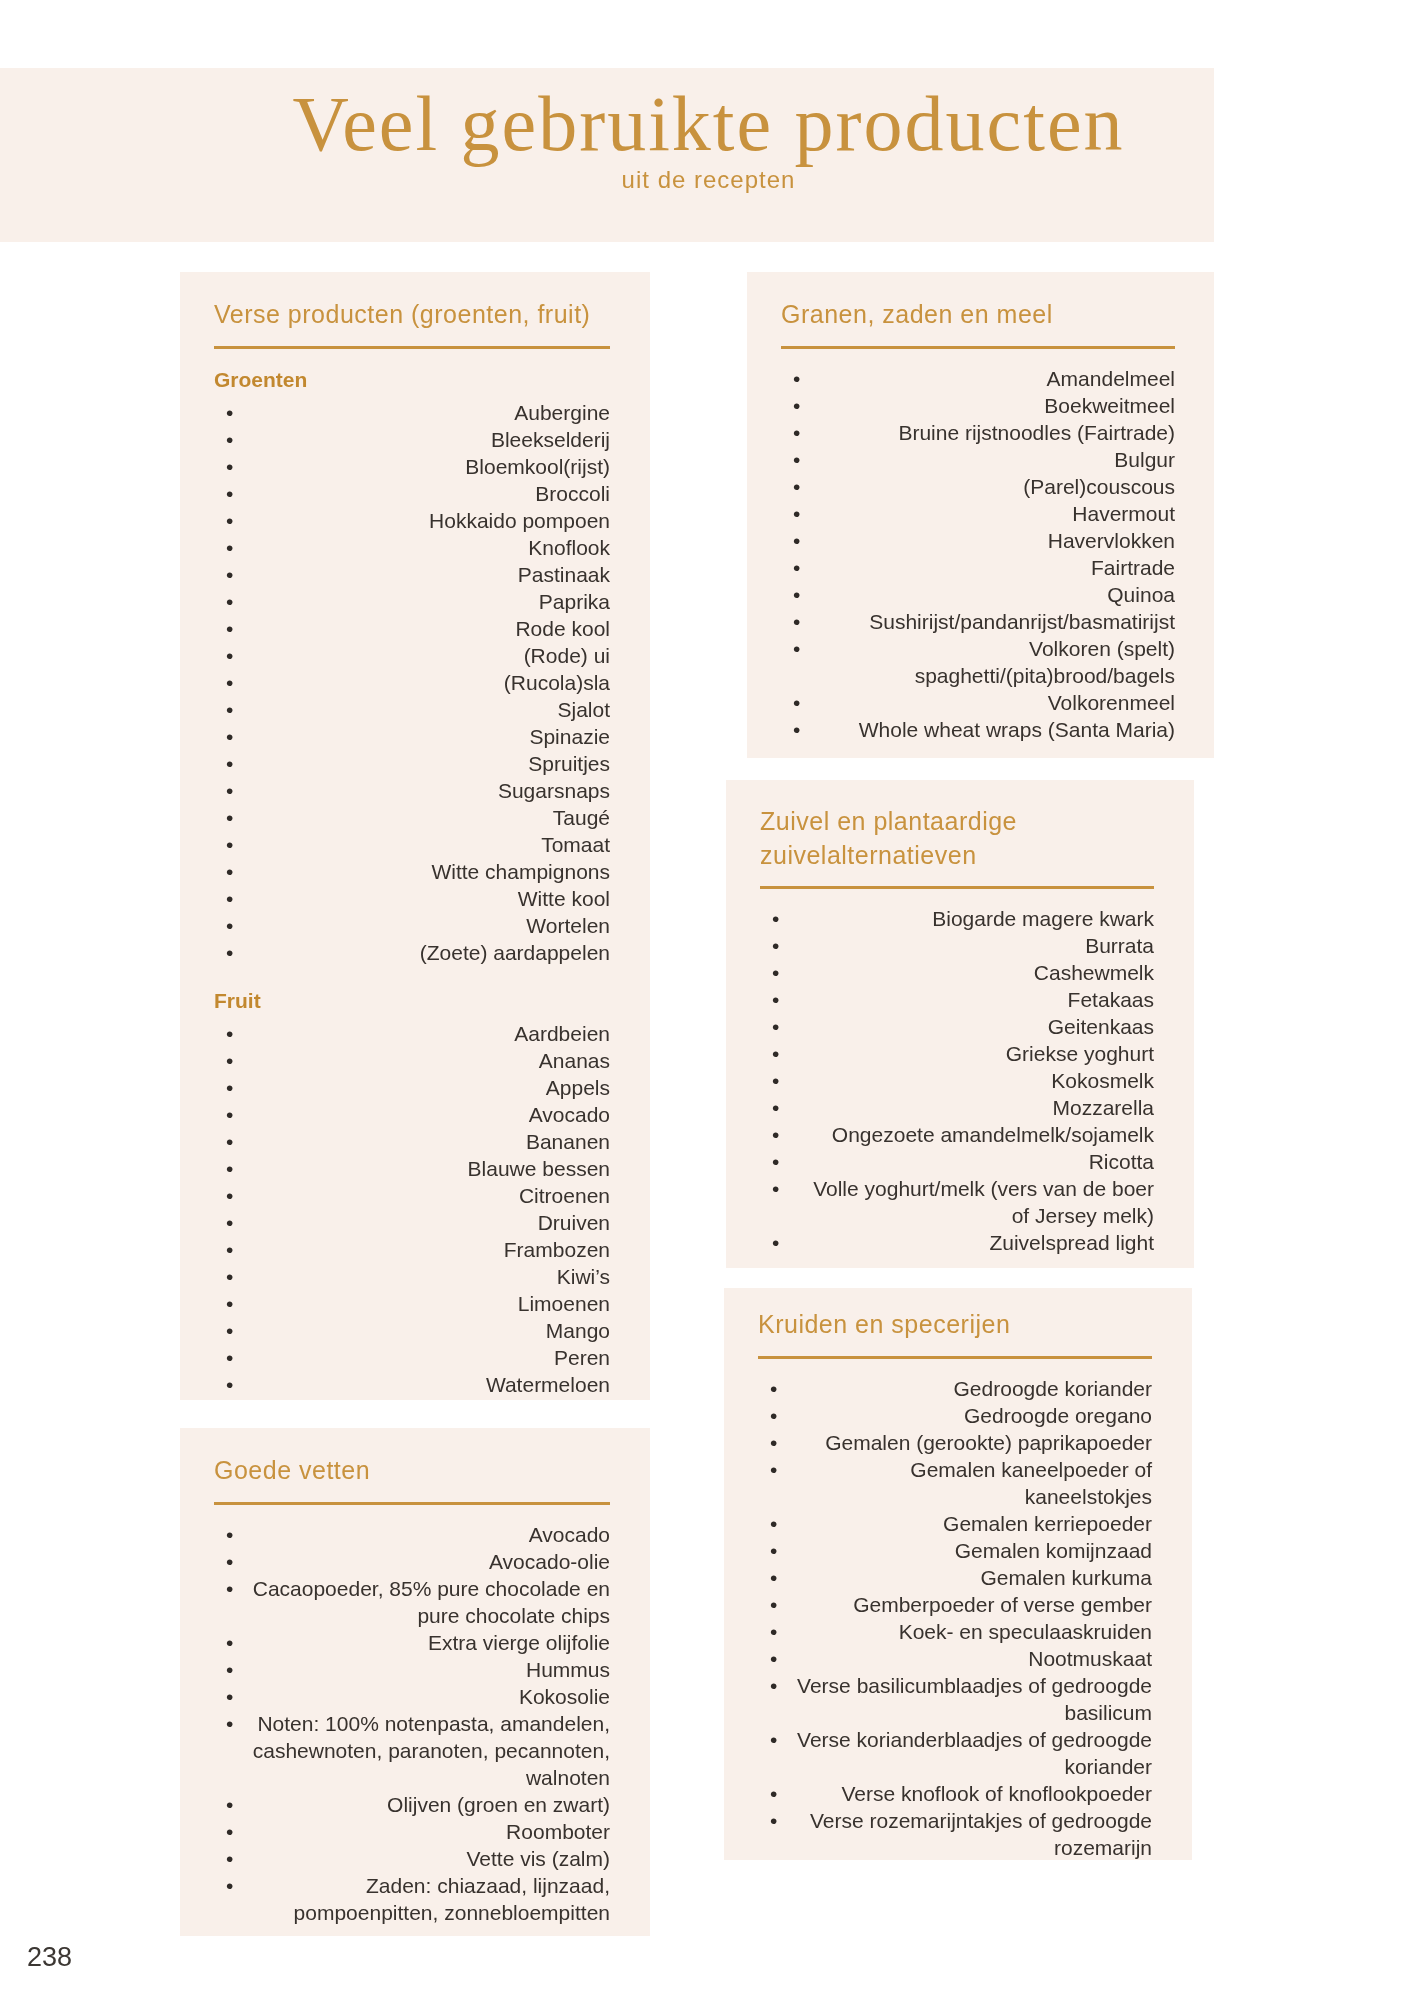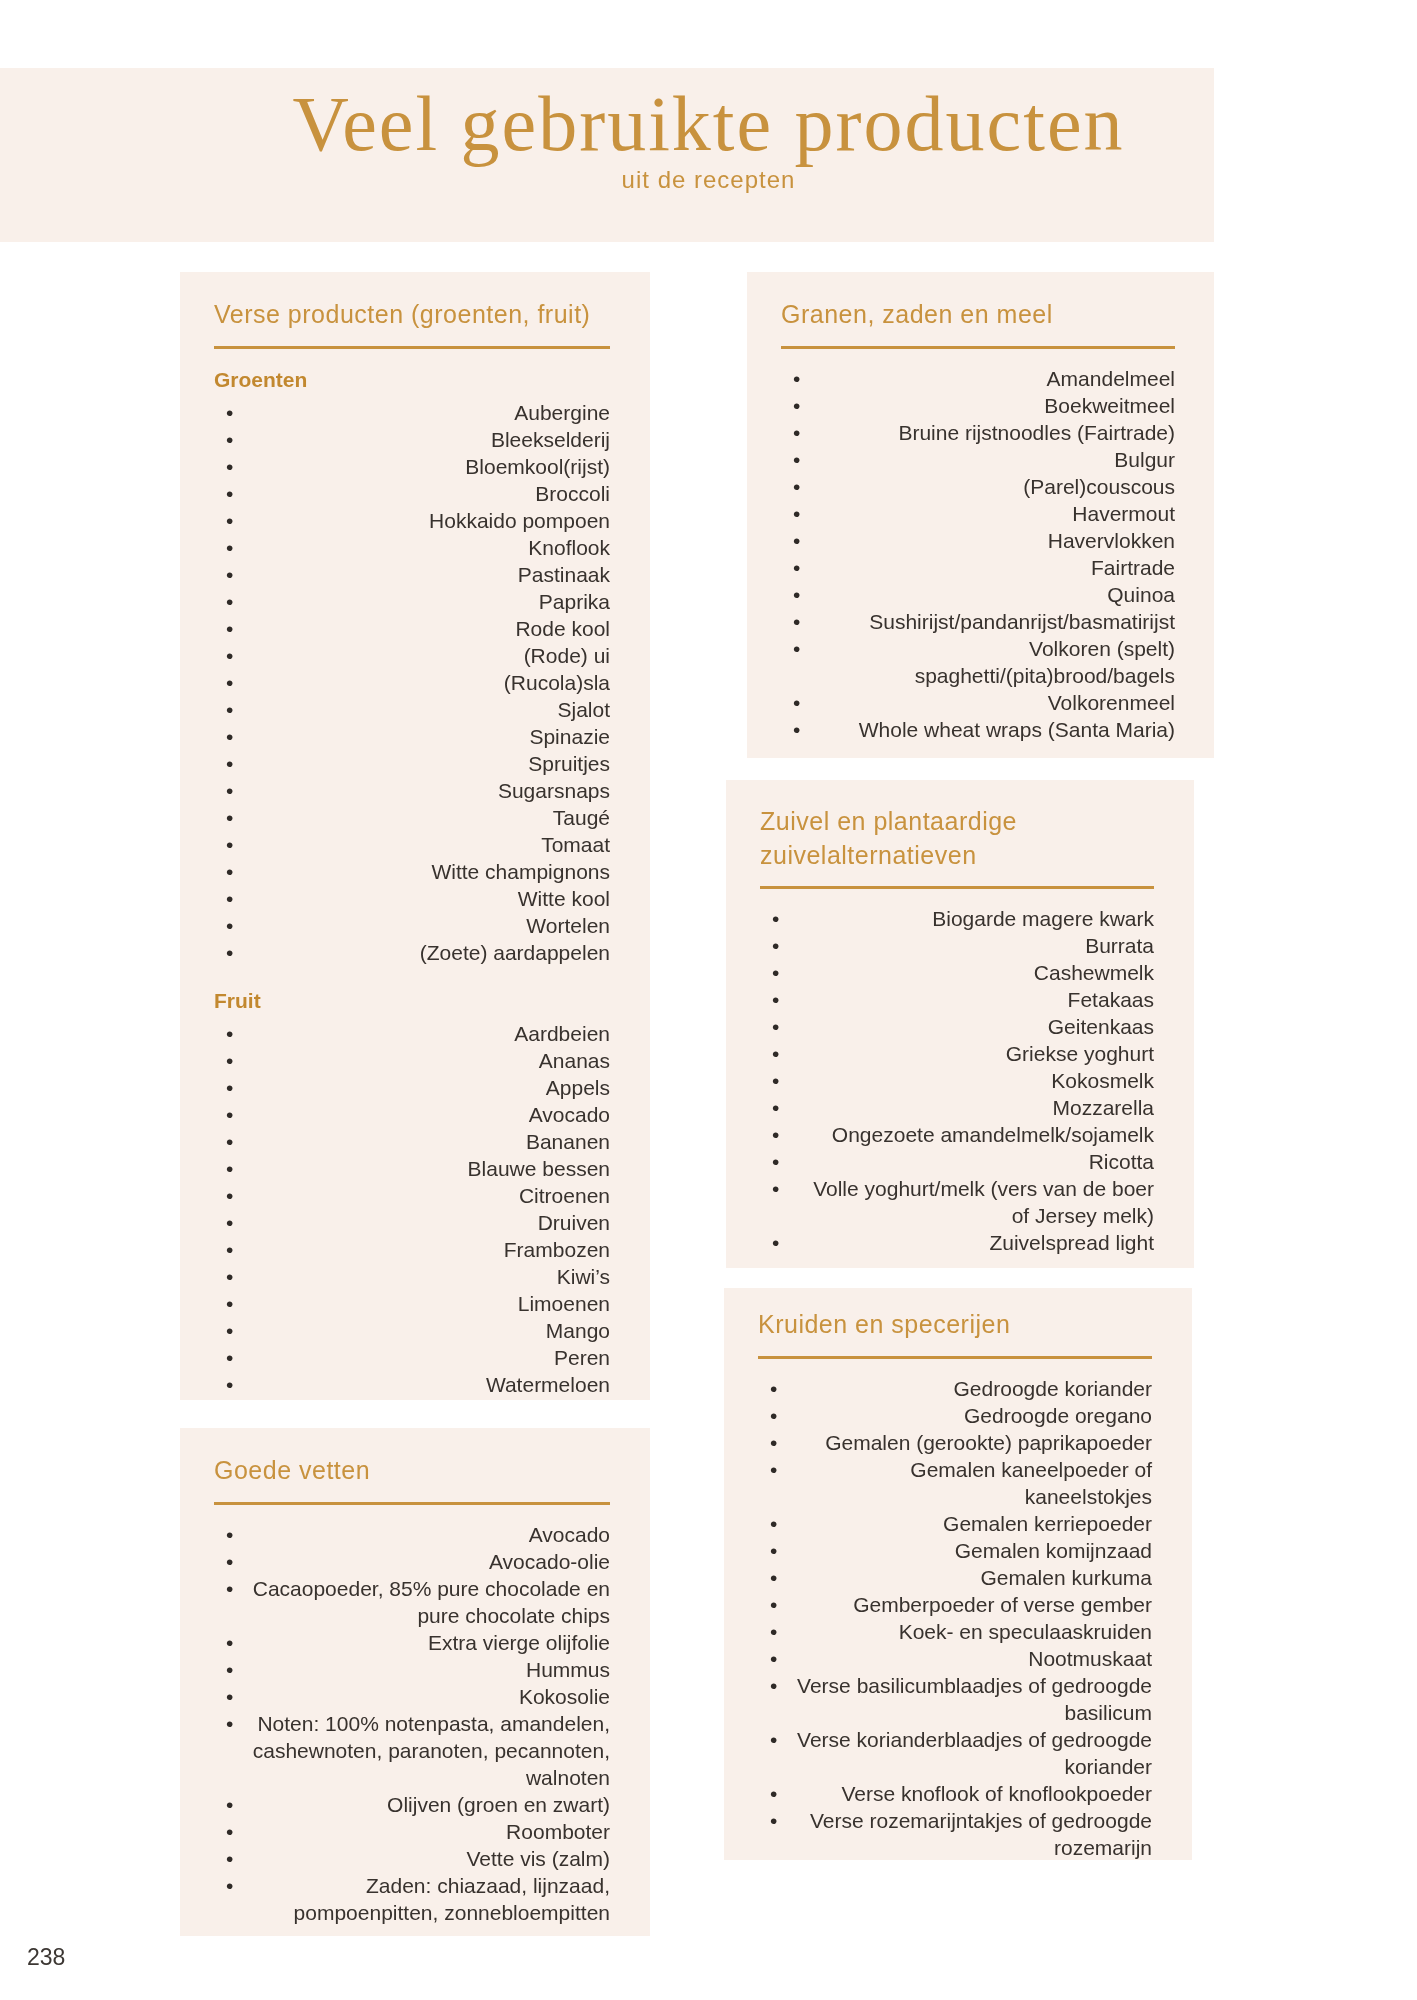--- a/index.html
+++ b/index.html
@@ -73,21 +73,21 @@
   }
   .card li::before{
     content:"\2022";
     position:absolute;
     left:-26px;top:0;
     color:#2f2a27;
   }
   .group-fruit{margin-top:20px;}
   .pageno{
     position:absolute;left:27px;top:1942px;
-    font-size:23px;line-height:30px;
+    font-size:27px;line-height:30px;
     color:#3c3733;
   }
   
   #card-verse  {left:180px;top:272px;width:470px;height:1128px;}
   #card-goede  {left:180px;top:1428px;width:470px;height:508px;}
   #card-granen {left:747px;top:272px;width:468px;height:486px;}
   #card-zuivel {left:726px;top:780px;width:468px;height:488px;}
   #card-kruiden{left:724px;top:1288px;width:468px;height:572px;padding-top:18px;}
 </style>
 </head>

